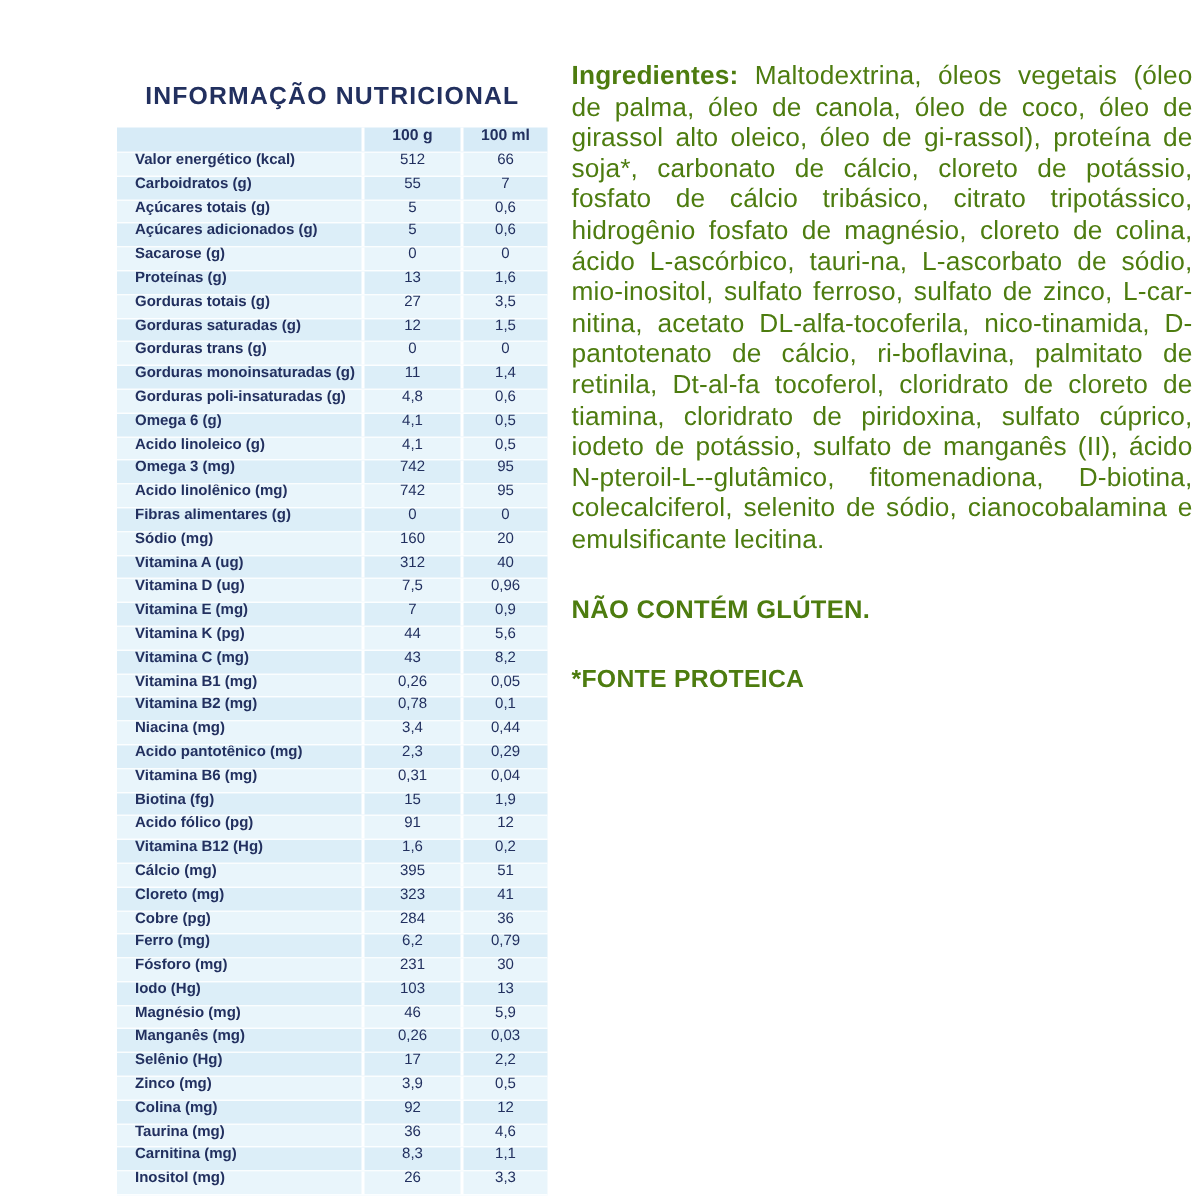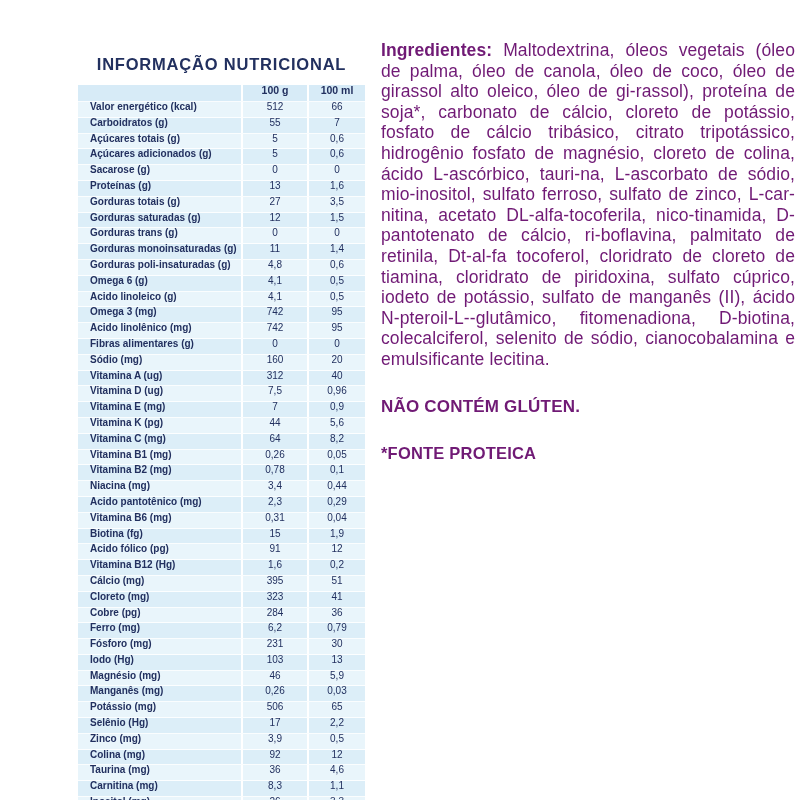--- a/index.html
+++ b/index.html
@@ -42,21 +42,21 @@
   .td.num {
     width: 66px;
     border-left: 2px solid #ffffff;
     text-align: center;
     font-weight: 400;
   }
   .td.num.last { width: 58px; }
   .tr.head .td { font-weight: 700; font-size: 10.5px; }
 
   
-  .right { position: absolute; left: 381px; top: 40px; width: 414px; color: #701a75; }
+  .right { position: absolute; left: 381px; top: 40px; width: 414px; color: #4d7c0f; }
   .ing {
     font-size: 17.5px;
     line-height: 20.6px;
     text-align: justify;
     letter-spacing: 0.1px;
   }
   .ing b { font-weight: 700; }
   .stmt {
     font-weight: 700;
     font-size: 17px;
@@ -182,21 +182,21 @@
             <div class="td num">7</div>
             <div class="td num last">0,9</div>
           </div>
           <div class="tr lt">
             <div class="td label">Vitamina K (pg)</div>
             <div class="td num">44</div>
             <div class="td num last">5,6</div>
           </div>
           <div class="tr">
             <div class="td label">Vitamina C (mg)</div>
-            <div class="td num">64</div>
+            <div class="td num">43</div>
             <div class="td num last">8,2</div>
           </div>
           <div class="tr lt">
             <div class="td label">Vitamina B1 (mg)</div>
             <div class="td num">0,26</div>
             <div class="td num last">0,05</div>
           </div>
           <div class="tr">
             <div class="td label">Vitamina B2 (mg)</div>
             <div class="td num">0,78</div>
@@ -265,25 +265,20 @@
           <div class="tr lt">
             <div class="td label">Magnésio (mg)</div>
             <div class="td num">46</div>
             <div class="td num last">5,9</div>
           </div>
           <div class="tr">
             <div class="td label">Manganês (mg)</div>
             <div class="td num">0,26</div>
             <div class="td num last">0,03</div>
           </div>
-          <div class="tr lt">
-            <div class="td label">Potássio (mg)</div>
-            <div class="td num">506</div>
-            <div class="td num last">65</div>
-          </div>
           <div class="tr">
             <div class="td label">Selênio (Hg)</div>
             <div class="td num">17</div>
             <div class="td num last">2,2</div>
           </div>
           <div class="tr lt">
             <div class="td label">Zinco (mg)</div>
             <div class="td num">3,9</div>
             <div class="td num last">0,5</div>
           </div>

